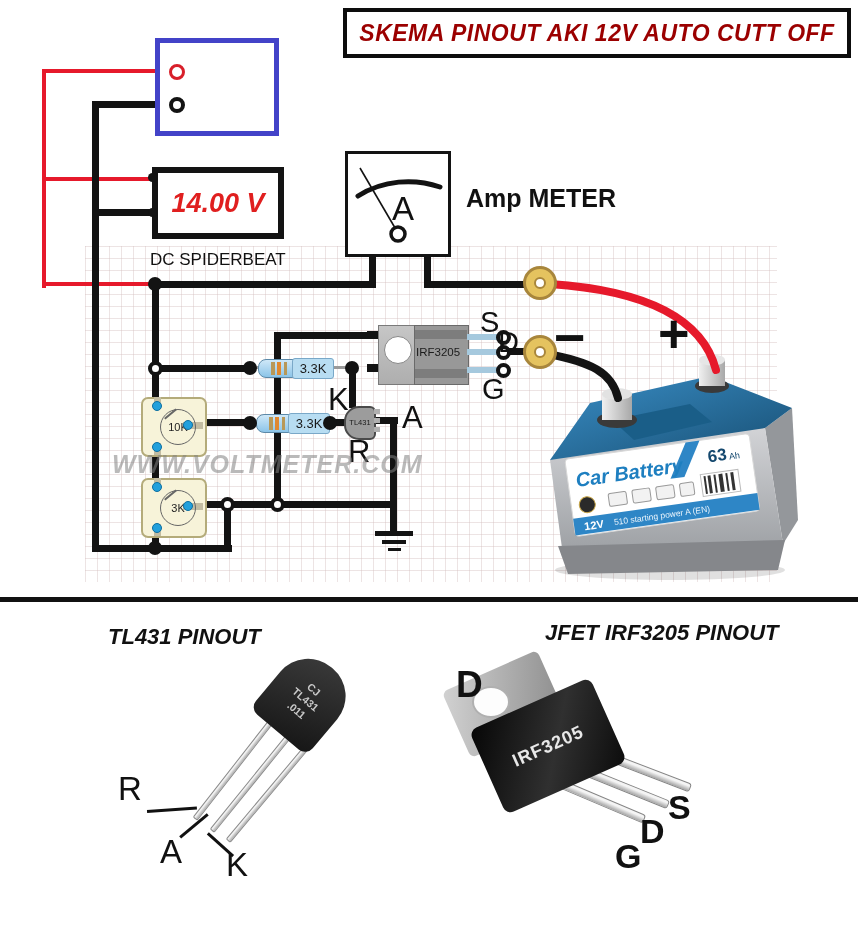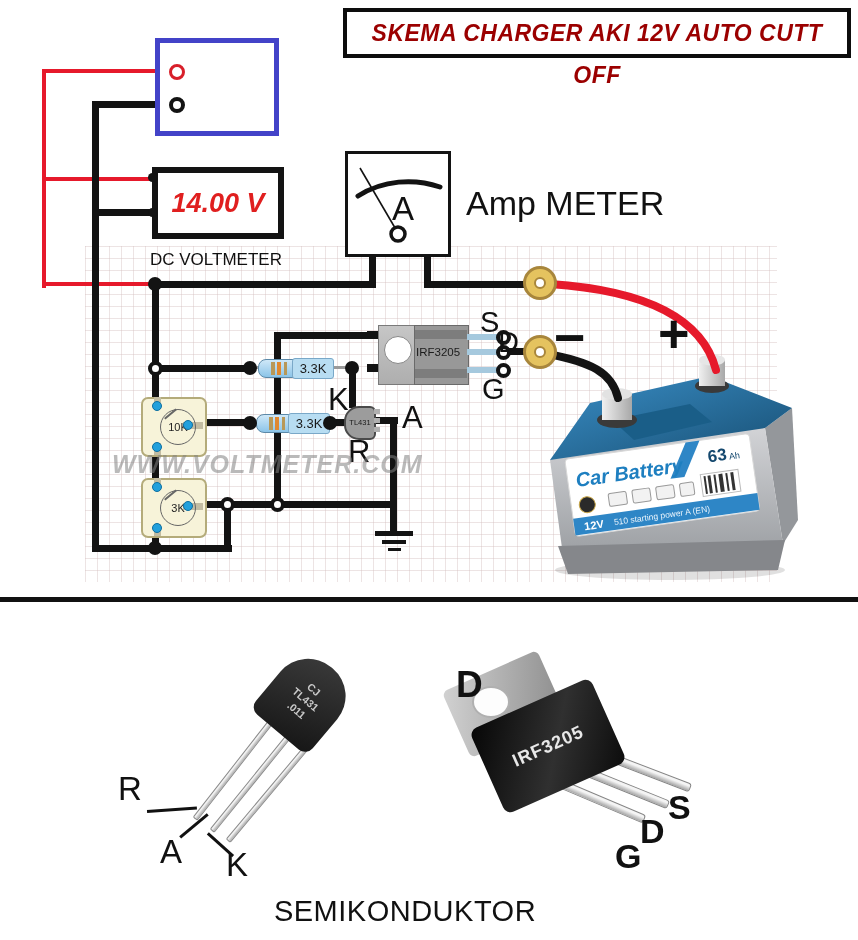--- a/index.html
+++ b/index.html
@@ -78,31 +78,31 @@
   <div class="wk" style="left:388px;top:548px;width:13px;height:3px;"></div>
 
   <div class="box" style="left:155px;top:38px;width:114px;height:88px;border:5px solid #4343c8;"></div>
   <div class="abs" style="left:169px;top:64px;width:10px;height:10px;border:3.5px solid #d81f2a;border-radius:50%;background:#fff;"></div>
   <div class="abs" style="left:169px;top:97px;width:8px;height:8px;border:4.5px solid #131313;border-radius:50%;background:#fff;"></div>
 
   <div class="box" style="left:152px;top:167px;width:120px;height:60px;border:6px solid #131313;text-align:center;line-height:60px;
        font-size:27px;font-weight:bold;font-style:italic;color:#e01f1f;">14.00 V</div>
   <div class="dot" style="left:148px;top:173px;width:9px;height:9px;"></div>
   <div class="dot" style="left:148px;top:208px;width:9px;height:9px;"></div>
-  <div class="lbl" style="left:150px;top:250px;font-size:17px;">DC VOLTMETER</div>
+  <div class="lbl" style="left:150px;top:250px;font-size:17px;">DC SPIDERBEAT</div>
 
   <div class="box" style="left:345px;top:151px;width:100px;height:100px;border:3px solid #131313;">
     <svg width="100" height="100" viewBox="0 0 100 100">
       <path d="M 10,42 C 35,26 66,24 92,33" stroke="#131313" stroke-width="5" fill="none" stroke-linecap="round"></path>
       <line x1="50" y1="79" x2="12" y2="14" stroke="#131313" stroke-width="1.6"></line>
       <circle cx="50" cy="80" r="7" fill="#fff" stroke="#131313" stroke-width="3.5"></circle>
       <text x="55" y="66" font-family="Liberation Sans, sans-serif" font-size="33" fill="#111" text-anchor="middle">A</text>
     </svg>
   </div>
-  <div class="lbl" style="left:466px;top:184px;font-size:34px;">Amp METER</div>
+  <div class="lbl" style="left:466px;top:184px;font-size:25px;font-weight:bold;">Amp METER</div>
 
   <div class="gray-lead" style="left:252px;top:366px;width:8px;height:3px;"></div>
   <div class="gray-lead" style="left:326px;top:366px;width:26px;height:3px;"></div>
   <div class="resistor-body" style="left:258px;top:359px;width:68px;">
     <div class="band" style="left:12px;background:#b89858;"></div>
     <div class="band" style="left:18px;background:#e08830;"></div>
     <div class="band" style="left:25px;width:3px;background:#b89858;"></div>
   </div>
   <div class="rchip" style="left:292px;top:358px;">3.3K</div>
 
@@ -237,55 +237,56 @@
       <div></div>
     </div>
   <div class="lug" style="left:523px;top:335px;">
       <div></div>
     </div>
 
   <div class="lbl" style="left:554px;top:306px;font-size:54px;font-weight:bold;">−</div>
   <div class="lbl" style="left:658px;top:302px;font-size:54px;font-weight:bold;">+</div>
 
   <div class="box" style="left:343px;top:8px;width:500px;height:42px;border:4px solid #0d0d0d;text-align:center;line-height:42px;
-       font-size:23px;font-weight:bold;font-style:italic;color:#9b0000;letter-spacing:.5px;">SKEMA CHARGER AKI 12V AUTO CUTT OFF</div>
+       font-size:23px;font-weight:bold;font-style:italic;color:#9b0000;letter-spacing:.5px;">SKEMA PINOUT AKI 12V AUTO CUTT OFF</div>
 
   <div class="lbl" style="left:112px;top:450px;font-size:25px;font-weight:bold;font-style:italic;color:rgba(130,130,130,.55);letter-spacing:1px;">WWW.VOLTMETER.COM</div>
 
   <div class="abs" style="left:0;top:597px;width:858px;height:5px;background:#111;"></div>
 
+  <div class="lbl" style="left:108px;top:624px;font-size:22px;font-weight:bold;font-style:italic;">TL431 PINOUT</div>
   <div class="leg" style="left:195px;top:816px;width:135px;transform:rotate(-52deg);"></div>
   <div class="leg" style="left:212px;top:828px;width:133px;transform:rotate(-51deg);"></div>
   <div class="leg" style="left:228px;top:838px;width:130px;transform:rotate(-50deg);"></div>
   <div class="abs" style="left:268px;top:658px;width:74px;height:84px;transform:rotate(40deg);
        background:linear-gradient(160deg,#3c3c3c,#161616);border-radius:36px 36px 10px 10px;
        display:flex;flex-direction:column;justify-content:center;align-items:center;
        color:#c8c8c8;font-size:10.5px;font-weight:bold;line-height:1.25;">
     <div>CJ</div>
     <div>TL431</div>
     <div>.011</div>
   </div>
   <div class="ptr" style="left:147px;top:810px;width:50px;transform:rotate(-4deg);"></div>
   <div class="ptr" style="left:180px;top:836px;width:36px;transform:rotate(-40deg);"></div>
   <div class="ptr" style="left:208px;top:832px;width:34px;transform:rotate(42deg);"></div>
   <div class="lbl" style="left:118px;top:770px;font-size:33px;">R</div>
   <div class="lbl" style="left:160px;top:833px;font-size:33px;">A</div>
   <div class="lbl" style="left:226px;top:846px;font-size:33px;">K</div>
 
+  <div class="lbl" style="left:545px;top:620px;font-size:22px;font-weight:bold;font-style:italic;">JFET IRF3205 PINOUT</div>
   <div class="abs" style="left:452px;top:668px;width:104px;height:72px;transform:rotate(-24deg);
        background:linear-gradient(115deg,#d2d2d2,#8c8c8c);border-radius:6px;"></div>
   <div class="abs" style="left:472px;top:686px;width:34px;height:28px;background:#fdfdfd;border:2px solid #b0b0b0;border-radius:50%;"></div>
   <div class="fatleg" style="left:556px;top:732px;width:142px;transform:rotate(21deg);"></div>
   <div class="fatleg" style="left:546px;top:751px;width:130px;transform:rotate(22deg);"></div>
   <div class="fatleg" style="left:534px;top:768px;width:118px;transform:rotate(23deg);"></div>
   <div class="abs" style="left:482px;top:700px;width:132px;height:92px;transform:rotate(-24deg);
        background:linear-gradient(125deg,#060606,#303030 55%,#0c0c0c);border-radius:8px;
        display:flex;justify-content:center;align-items:center;color:#e8e8e8;font-size:18px;font-weight:bold;letter-spacing:1px;">
     <div>IRF3205</div>
   </div>
   <div class="lbl" style="left:456px;top:664px;font-size:37px;font-weight:bold;">D</div>
   <div class="lbl" style="left:668px;top:788px;font-size:34px;font-weight:bold;">S</div>
   <div class="lbl" style="left:640px;top:812px;font-size:34px;font-weight:bold;">D</div>
   <div class="lbl" style="left:615px;top:837px;font-size:34px;font-weight:bold;">G</div>
 
-  <div class="lbl" style="left:0;top:895px;width:810px;text-align:center;font-size:29px;letter-spacing:.5px;">SEMIKONDUKTOR</div>
 
 </div>
 
 </body></html>

